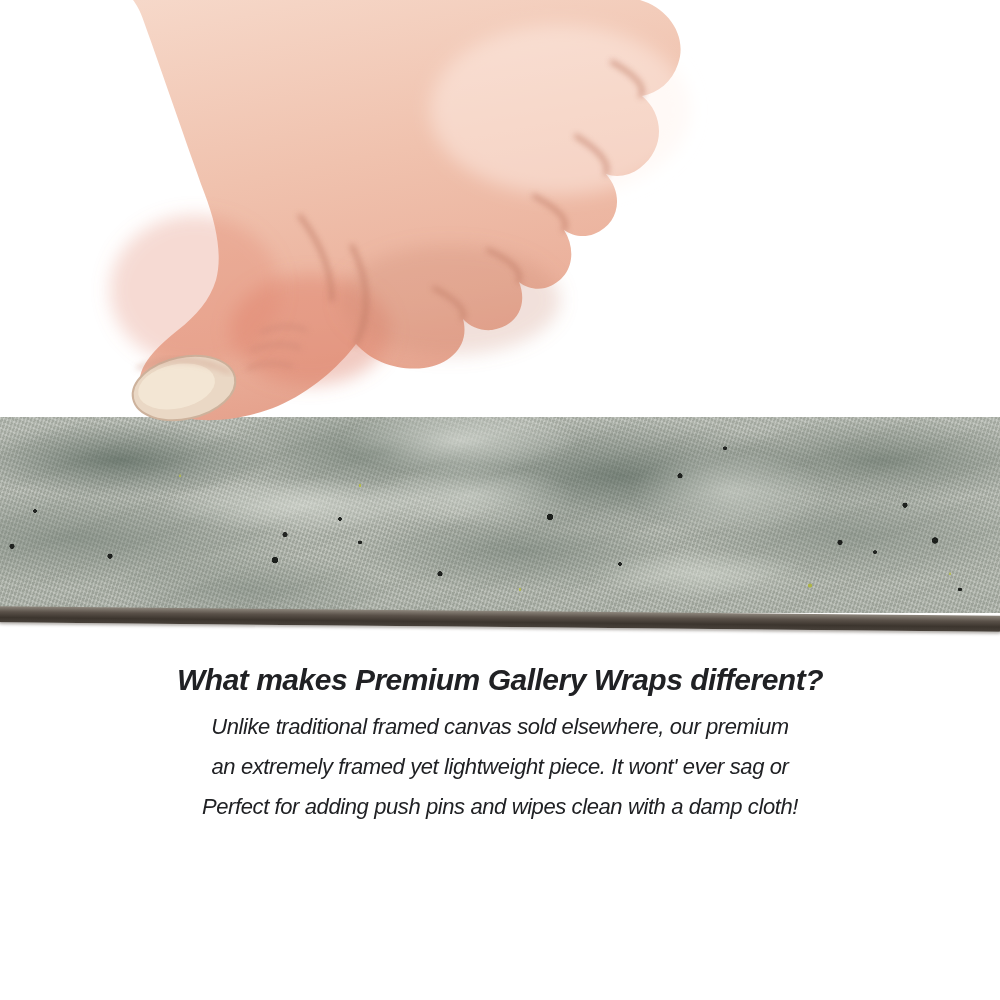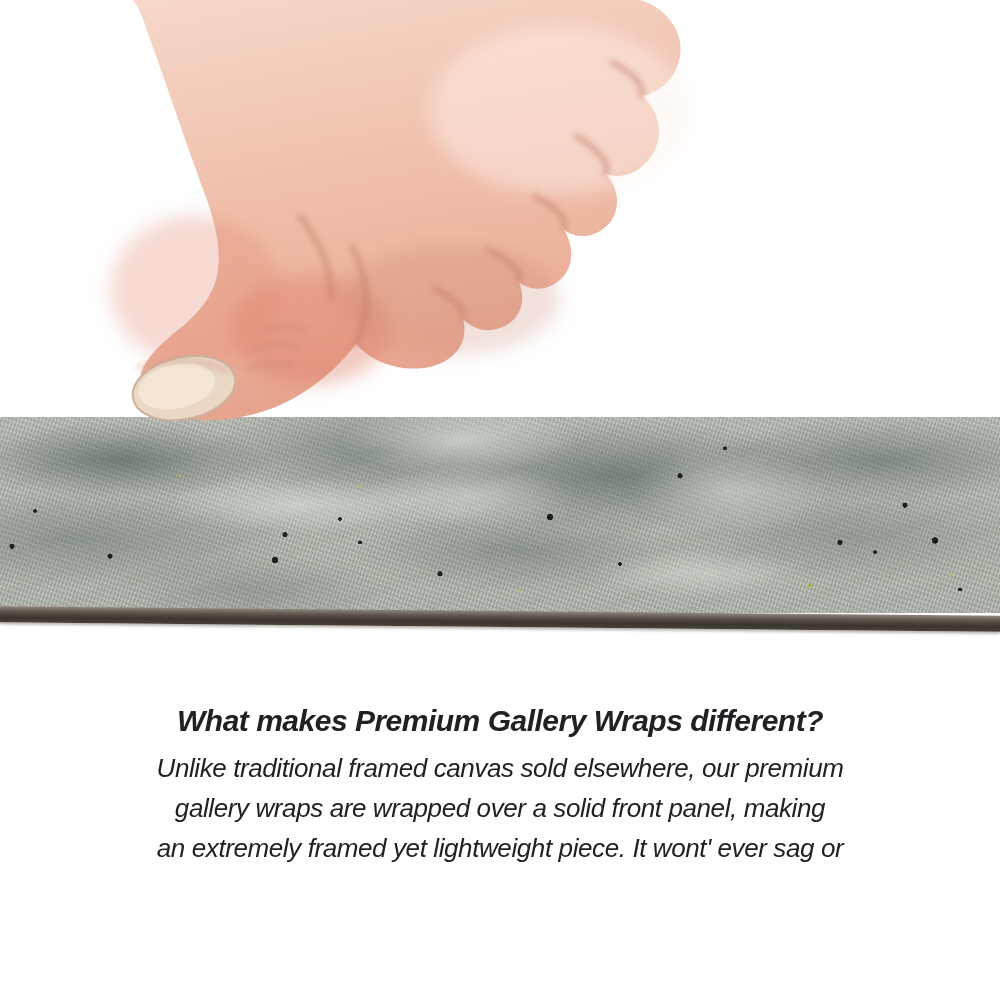--- a/index.html
+++ b/index.html
@@ -97,38 +97,38 @@
     top: 0;
     left: 0;
     width: 1000px;
     height: 432px;
     z-index: 2;
   }
 
   
   .info {
     position: absolute;
-    top: 701px;
+    top: 660px;
     left: 0;
     width: 1000px;
     z-index: 3;
     text-align: center;
     color: #202124;
     font-style: italic;
   }
   .info-heading {
     margin: 0 0 7px 0;
     font-size: 30px;
     font-weight: 700;
     letter-spacing: -0.5px;
     line-height: 40px;
     white-space: nowrap;
   }
   .info-body {
-    font-size: 26px;
+    font-size: 22px;
     font-weight: 400;
     letter-spacing: -0.4px;
     line-height: 40px;
   }
   .body-line {
     white-space: nowrap;
   }
 </style>
 </head>
 <body>
@@ -214,18 +214,18 @@
         <ellipse cx="177" cy="385" rx="39" ry="22" fill="#f4e8d5" opacity=".9"></ellipse>
       </g>
       <path d="M 138,368 Q 184,350 230,372" fill="none" stroke="rgba(198,138,118,.6)" stroke-width="3" stroke-linecap="round" filter="url(#soft2)"></path>
     </svg>
   </div>
 
   <div class="info">
     <h2 class="info-heading">What makes Premium Gallery Wraps different?</h2>
     <div class="info-body">
       <div class="body-line">Unlike traditional framed canvas sold elsewhere, our premium</div>
-      <div class="body-line">gallery wraps are wrapped over a solid front panel, making</div>
       <div class="body-line">an extremely framed yet lightweight piece. It wont' ever sag or</div>
+      <div class="body-line">Perfect for adding push pins and wipes clean with a damp cloth!</div>
     </div>
   </div>
 
 </div>
 
 </body></html>

